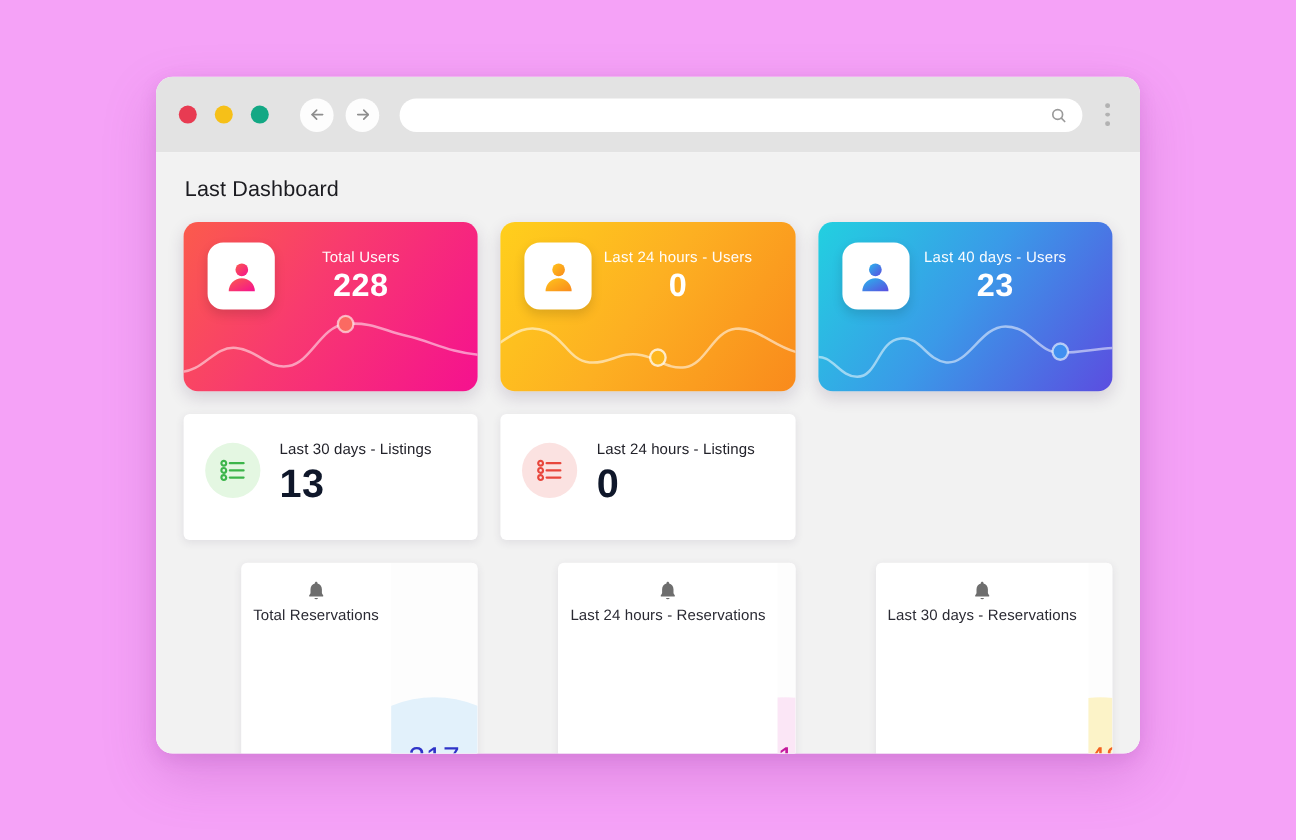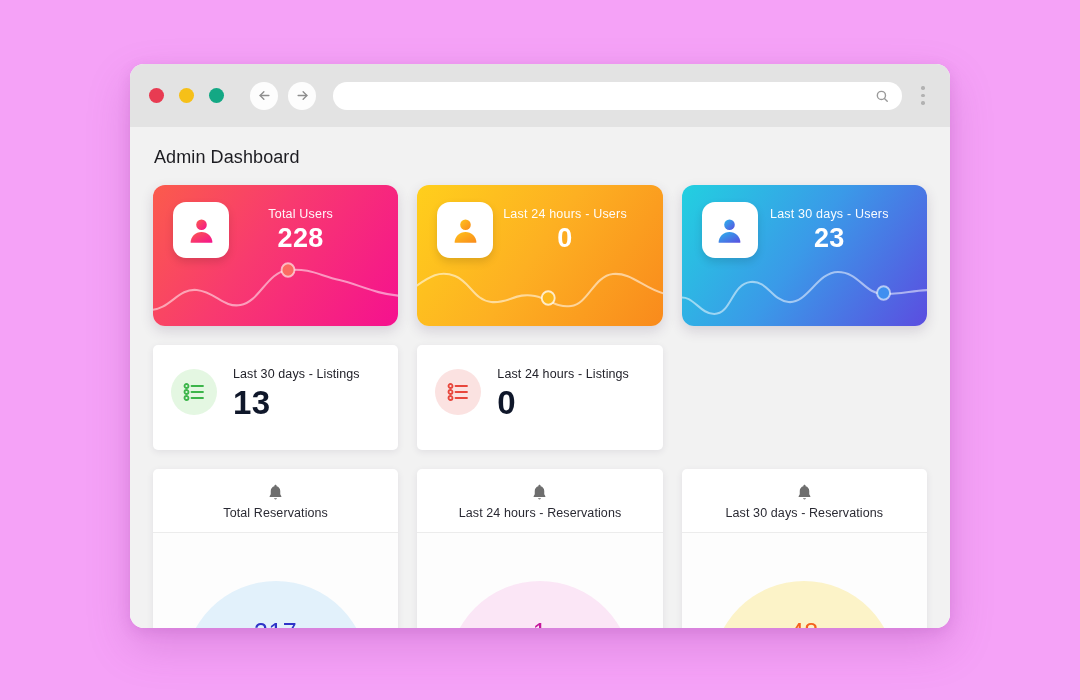--- a/index.html
+++ b/index.html
@@ -169,21 +169,22 @@
   .list-value { font-size: 33px; font-weight: bold; color: #0f172a; margin-top: 3px; letter-spacing: .3px; }
 
   
   .res-card {
     height: 200px;
     background: #ffffff;
     border-radius: 5px;
     overflow: hidden;
     box-shadow: 0 2px 7px rgba(60, 40, 80, 0.09);
     display: flex;
-    flex-direction: column;
+    flex-direction: row;
+    margin-left: 48px;
   }
   .res-head {
     padding: 14px 10px 12px 10px;
     text-align: center;
     border-bottom: 1px solid #ececec;
   }
   .bell-icon { display: block; margin: 0 auto 4px auto; }
   .res-label { font-size: 12.5px; color: #2a2a33; letter-spacing: .1px; }
 
   .res-body {
@@ -249,21 +250,21 @@
 
     <div class="kebab">
       <i></i>
         <i></i>
         <i></i>
     </div>
   </div>
 
   <div class="page">
 
-    <div class="page-title">Admin Dashboard</div>
+    <div class="page-title">Last Dashboard</div>
 
     <div class="grid-row">
 
       <div class="stat-card c1">
         <div class="stat-top">
           <div class="icon-tile">
             <svg width="31" height="31" viewBox="0 0 24 24">
               <defs>
                   <linearGradient id="ug1" x1="0" y1="0" x2="1" y2="1">
                 <stop offset="0%" stop-color="#fb5b4c"></stop>
@@ -320,21 +321,21 @@
                   <linearGradient id="ug3" x1="0" y1="0" x2="1" y2="1">
                 <stop offset="0%" stop-color="#29b6ec"></stop>
                     <stop offset="100%" stop-color="#5b4de0"></stop>
               </linearGradient>
                 </defs>
               <circle cx="12" cy="7.6" r="4.1" fill="url(#ug3)"></circle>
               <path d="M3.6 21.5a8.4 8.4 0 0 1 16.8 0z" fill="url(#ug3)"></path>
             </svg>
           </div>
           <div class="stat-text">
-            <div class="stat-label">Last 30 days - Users</div>
+            <div class="stat-label">Last 40 days - Users</div>
             <div class="stat-value">23</div>
           </div>
         </div>
         <svg class="spark" viewBox="0 0 258 78" preserveAspectRatio="none">
           <path d="M-4 50 C 12 46, 18 66, 34 66 C 52 66, 52 36, 72 34 C 90 32, 94 52, 112 54
                    C 132 56, 142 24, 164 24 C 186 24, 192 46, 212 46 C 232 46, 244 42, 262 42" fill="none" stroke="rgba(255,255,255,0.52)" stroke-width="2.1"></path>
           <circle cx="212" cy="45" r="6.8" fill="#3f8ff0" stroke="rgba(255,255,255,0.6)" stroke-width="2"></circle>
         </svg>
       </div>
     </div>

